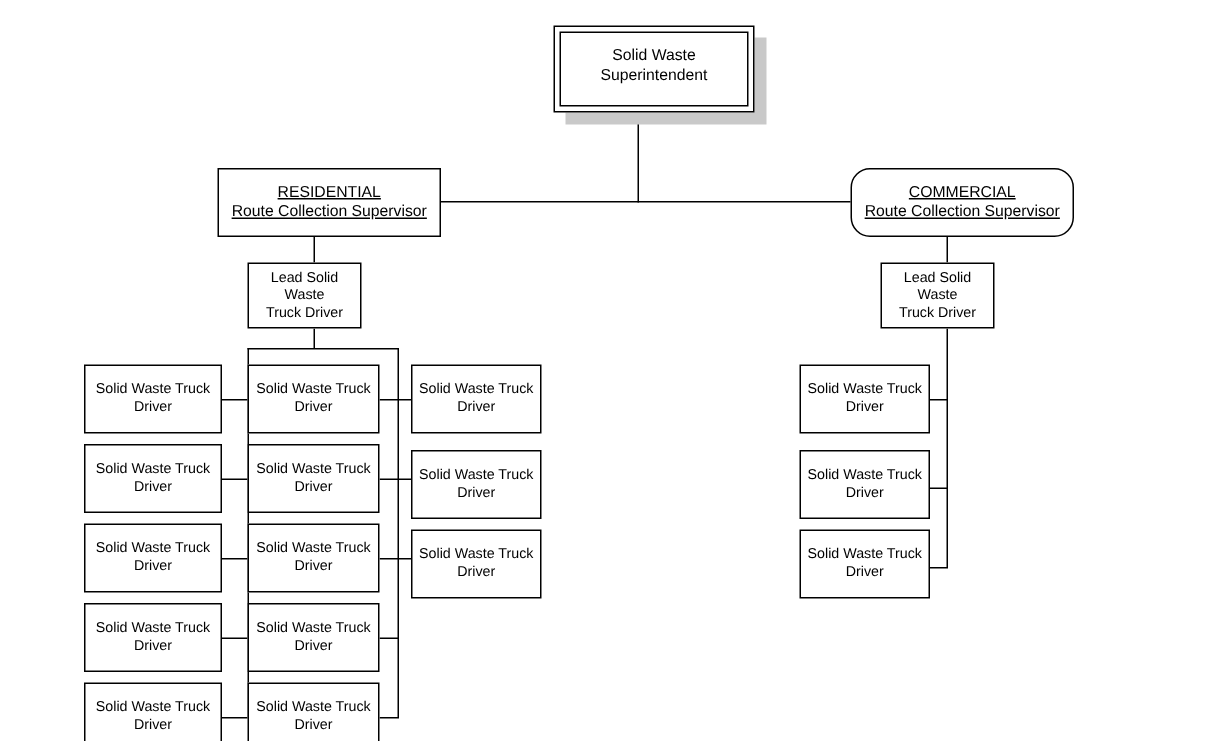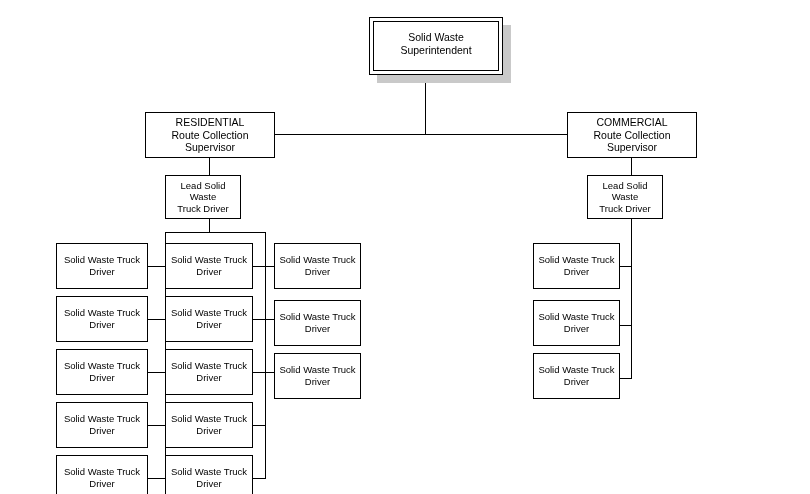--- a/index.html
+++ b/index.html
@@ -59,26 +59,27 @@
     border: 1px solid #000000;
     background: #ffffff;
     display: flex;
     align-items: flex-start;
     justify-content: center;
     padding-top: 9px;
     font-size: 10.5px;
   }
   
   .supervisor {
-    width: 130px;
+    width: 149px;
     height: 46px;
     font-size: 10.5px;
+    text-decoration: underline;
   }
   .sup-res { left: 132px; top: 100px; }
-  .sup-com { left: 554px; top: 100px; }
+  .sup-com { left: 554px; top: 100px; border-radius: 13px; }
   
   .lead {
     width: 76px;
     height: 44px;
     font-size: 9.5px;
   }
   .lead-res { left: 152px; top: 163px; }
   .lead-com { left: 574px; top: 163px; }
   
   .driver {

